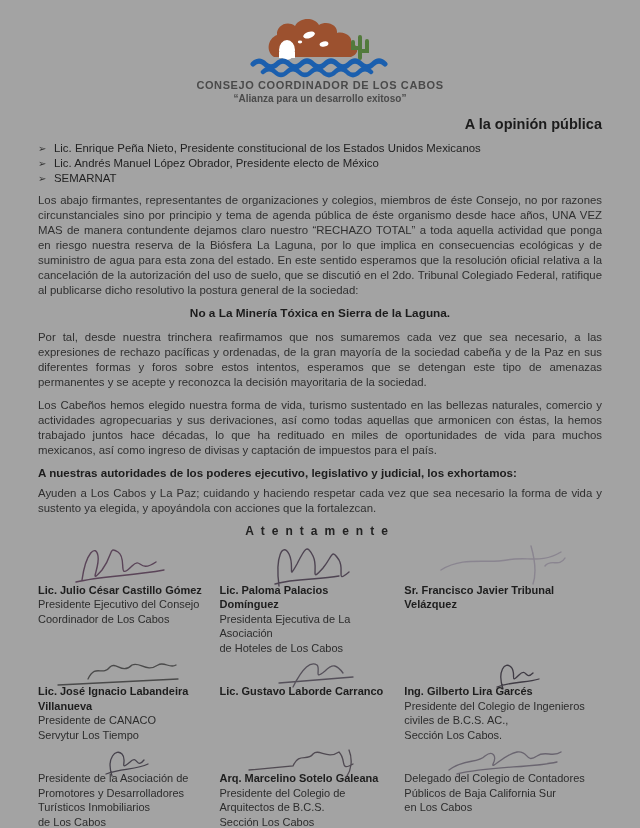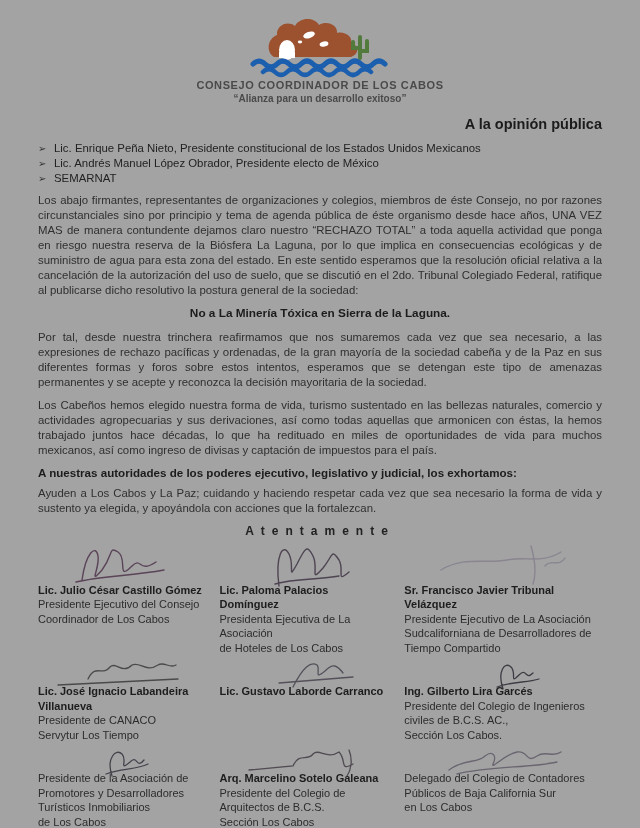--- a/index.html
+++ b/index.html
@@ -106,23 +106,20 @@
       <div class="sig-name">Lic. Paloma Palacios Domínguez</div>
       <div class="sig-role">Presidenta Ejecutiva de La Asociación
 de Hoteles de Los Cabos</div>
     </div>
 
     <div class="sig">
       <svg class="art tall" viewBox="0 0 140 50">
         <path d="M8,30 C30,16 54,24 74,20 C94,16 108,24 128,12 M98,6 C102,20 104,32 100,44 M112,26 C118,18 126,28 132,18" stroke="#8a8590" stroke-width="1.4" fill="none" stroke-linecap="round"></path>
       </svg>
       <div class="sig-name">Sr. Francisco Javier Tribunal Velázquez</div>
-      <div class="sig-role">Presidente Ejecutivo de La Asociación
-Sudcaliforniana de Desarrolladores de
-Tiempo Compartido</div>
     </div>
 
     <div class="sig">
       <svg class="art short" viewBox="0 0 140 32">
         <path d="M6,26 L126,20 M36,20 C44,4 50,18 58,8 C64,2 70,16 80,6 C88,2 94,14 106,6 C112,2 118,10 124,6" stroke="#4a4a4a" stroke-width="1.3" fill="none" stroke-linecap="round"></path>
       </svg>
       <div class="sig-name">Lic. José Ignacio Labandeira
 Villanueva</div>
       <div class="sig-role">Presidente de CANACO
 Servytur Los Tiempo</div>

